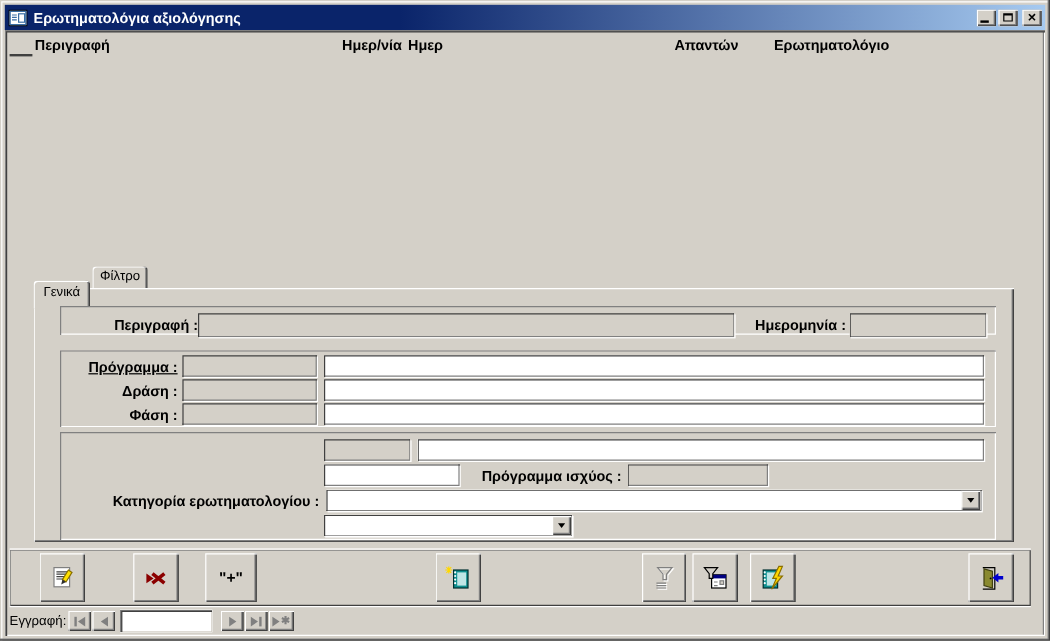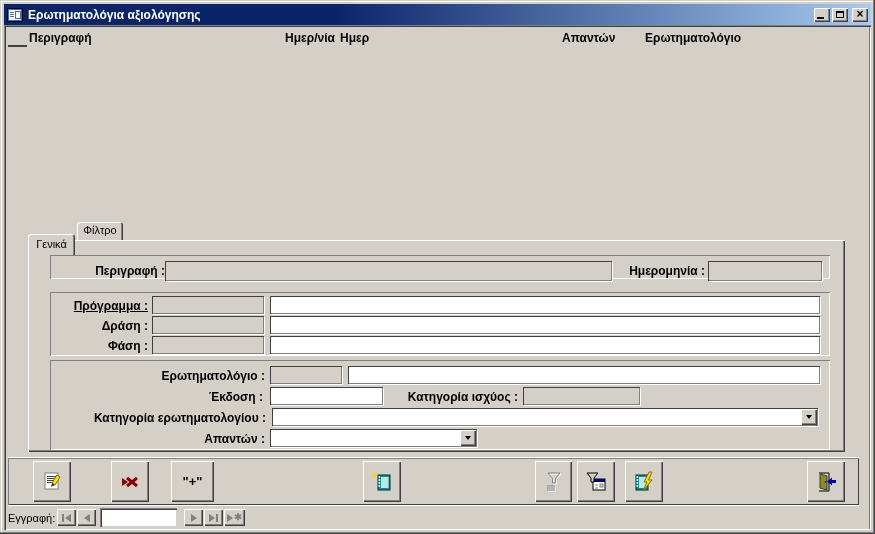--- a/index.html
+++ b/index.html
@@ -179,38 +179,35 @@
     <input class="field white" data-name="program-name-input" value="" style="">
     <span class="lbl" data-name="action-label">Δράση :</span>
     <input class="field beige" data-name="action-code-input" value="" style="">
     <input class="field white" data-name="action-name-input" value="" style="">
     <span class="lbl" data-name="phase-label">Φάση :</span>
     <input class="field beige" data-name="phase-code-input" value="" style="">
     <input class="field white" data-name="phase-name-input" value="" style="">
   </div>
 
   <div class="group" data-name="group-questionnaire">
-    <span class="lbl" data-name="questionnaire-label">Ερωτηματολόγιο :</span>
     <input class="field beige" data-name="questionnaire-code-input" value="" style="">
     <input class="field white" data-name="questionnaire-name-input" value="" style="">
 
-    <span class="lbl" data-name="version-label">Έκδοση :</span>
     <input class="field white" data-name="version-input" value="" style="">
-    <span class="lbl" data-name="valid-date-label">Κατηγορία ισχύος :</span>
+    <span class="lbl" data-name="valid-date-label">Πρόγραμμα ισχύος :</span>
     <input class="field beige" data-name="valid-date-input" value="" style="">
 
     <span class="lbl" data-name="category-label">Κατηγορία ερωτηματολογίου :</span>
     <div class="combo" data-name="category-combo">
       <input data-name="category-input" value="" style="">
       <span class="combo-arrow" data-name="category-dropdown-button">
           <i class="down-tri" data-name="chevron-down-icon"></i>
         </span>
     </div>
 
-    <span class="lbl" data-name="respondent-label">Απαντών :</span>
     <div class="combo" data-name="respondent-combo">
       <input data-name="respondent-input" value="" style="">
       <span class="combo-arrow" data-name="respondent-dropdown-button">
           <i class="down-tri" data-name="chevron-down-icon"></i>
         </span>
     </div>
   </div>
 
   <div data-name="toolbar">
 

